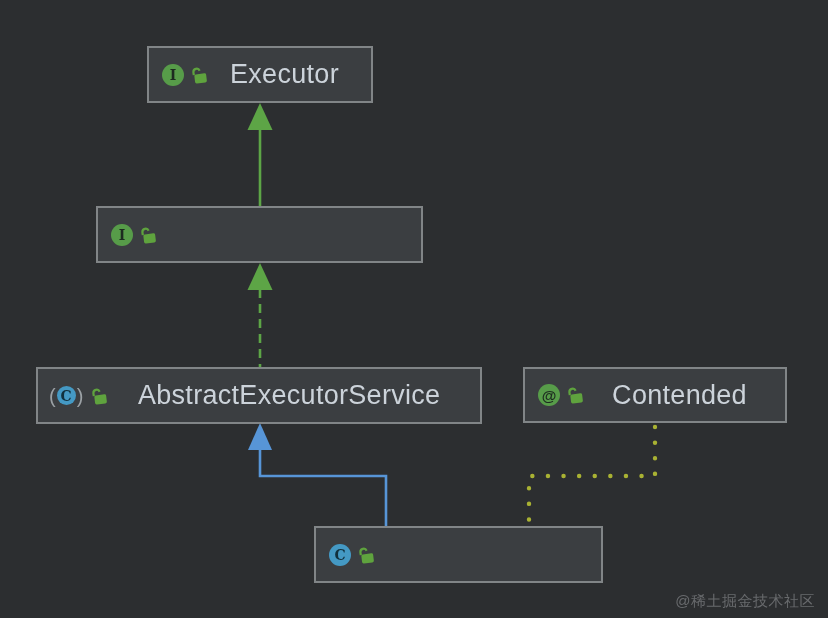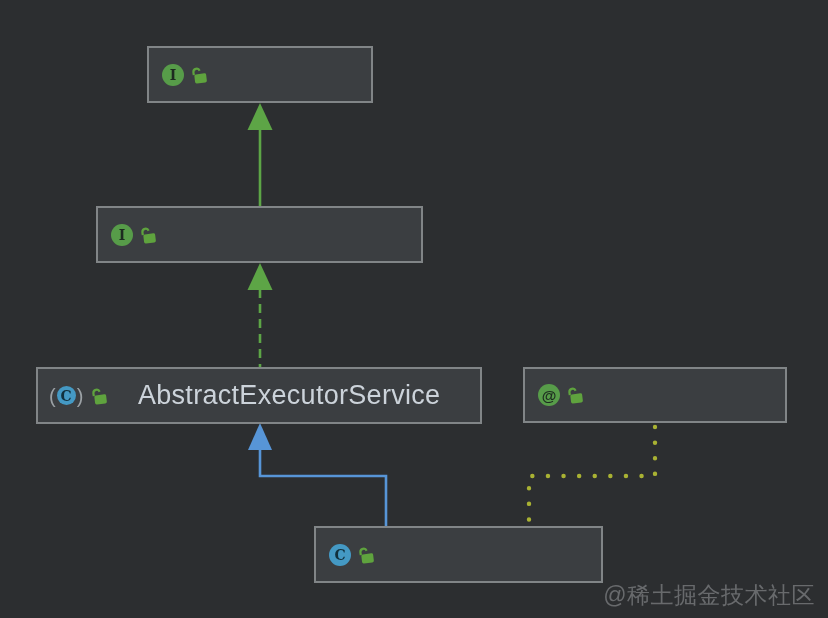--- a/index.html
+++ b/index.html
@@ -73,21 +73,21 @@
     flex: none;
     margin-left: 6px;
     display: inline-flex;
   }
   #watermark {
     position: absolute;
     right: 13px; bottom: 7px;
     z-index: 3;
     color: #77797c;
     opacity: 0.8;
-    font-size: 23px;
+    font-size: 15px;
     letter-spacing: 0.5px;
   }
 </style>
 </head>
 <body>
 
 <div id="canvas">
 
   <svg id="edges" width="828" height="618" viewBox="0 0 828 618">
 
@@ -116,20 +116,21 @@
       <span class="ball" style="background-color: rgb(87, 156, 73);">
         <span class="glyph">I</span>
       </span>
     </span>
     <span class="lock">
       <svg width="18" height="18" viewBox="0 0 17 17">
         <path d="M3.6 8.6 L3.2 5.9 A3.1 3.1 0 0 1 9.1 4.4" fill="none" stroke-width="2.1" stroke="#5fa33e"></path>
         <rect x="4.4" y="7.4" width="11.2" height="8.6" rx="1.6" transform="rotate(-7 10 11.5)" fill="#5fa33e"></rect>
       </svg>
     </span>
+    <span class="label">Executor</span>
   </div>
 
   <div class="node" style="left:96px; top:206px; width:327px; height:57px;">
     <span class="type-icon iface">
       <span class="ball" style="background-color: rgb(87, 156, 73);">
         <span class="glyph">I</span>
       </span>
     </span>
     <span class="lock">
       <svg width="18" height="18" viewBox="0 0 17 17">
@@ -161,20 +162,21 @@
       <span class="ball" style="background-color: rgb(87, 156, 73);">
         <span class="glyph">@</span>
       </span>
     </span>
     <span class="lock">
       <svg width="18" height="18" viewBox="0 0 17 17">
         <path d="M3.6 8.6 L3.2 5.9 A3.1 3.1 0 0 1 9.1 4.4" fill="none" stroke-width="2.1" stroke="#5fa33e"></path>
         <rect x="4.4" y="7.4" width="11.2" height="8.6" rx="1.6" transform="rotate(-7 10 11.5)" fill="#5fa33e"></rect>
       </svg>
     </span>
+    <span class="label">Contended</span>
   </div>
 
   <div class="node" style="left:314px; top:526px; width:289px; height:57px;">
     <span class="type-icon cls">
       <span class="ball" style="background-color: rgb(68, 153, 196);">
         <span class="glyph">C</span>
       </span>
     </span>
     <span class="lock">
       <svg width="18" height="18" viewBox="0 0 17 17">

